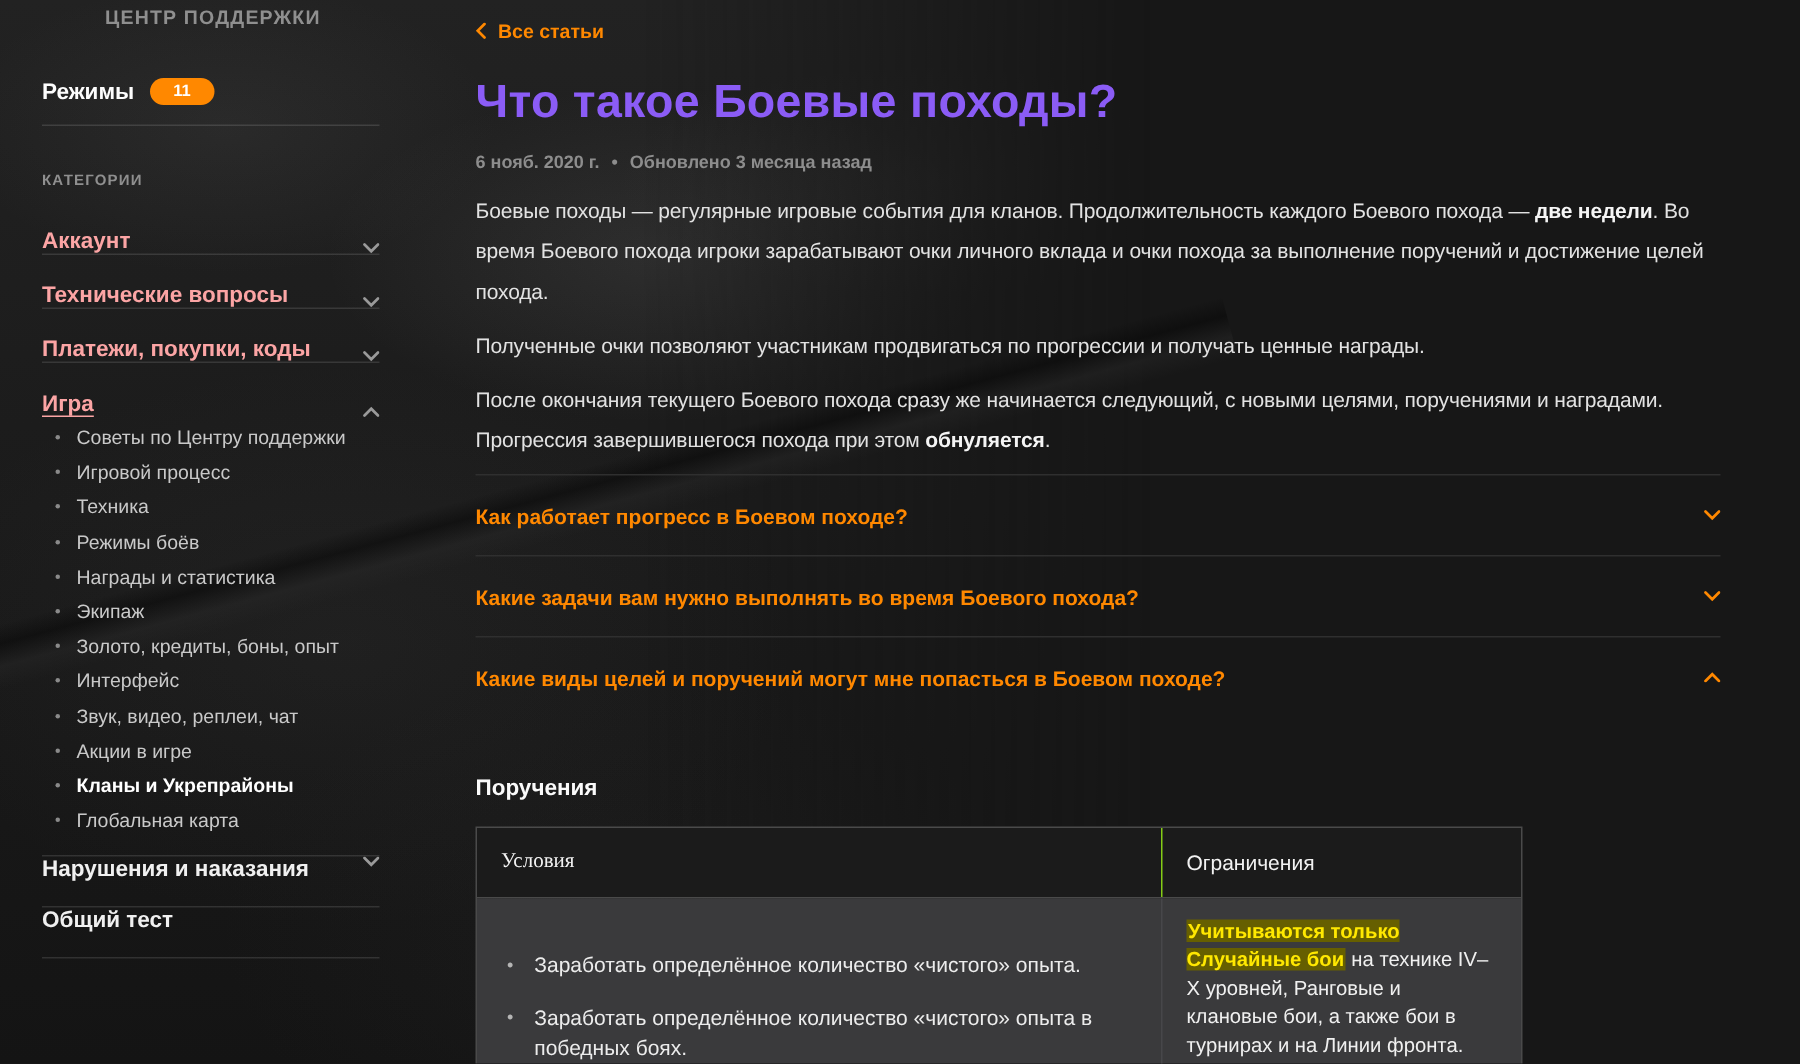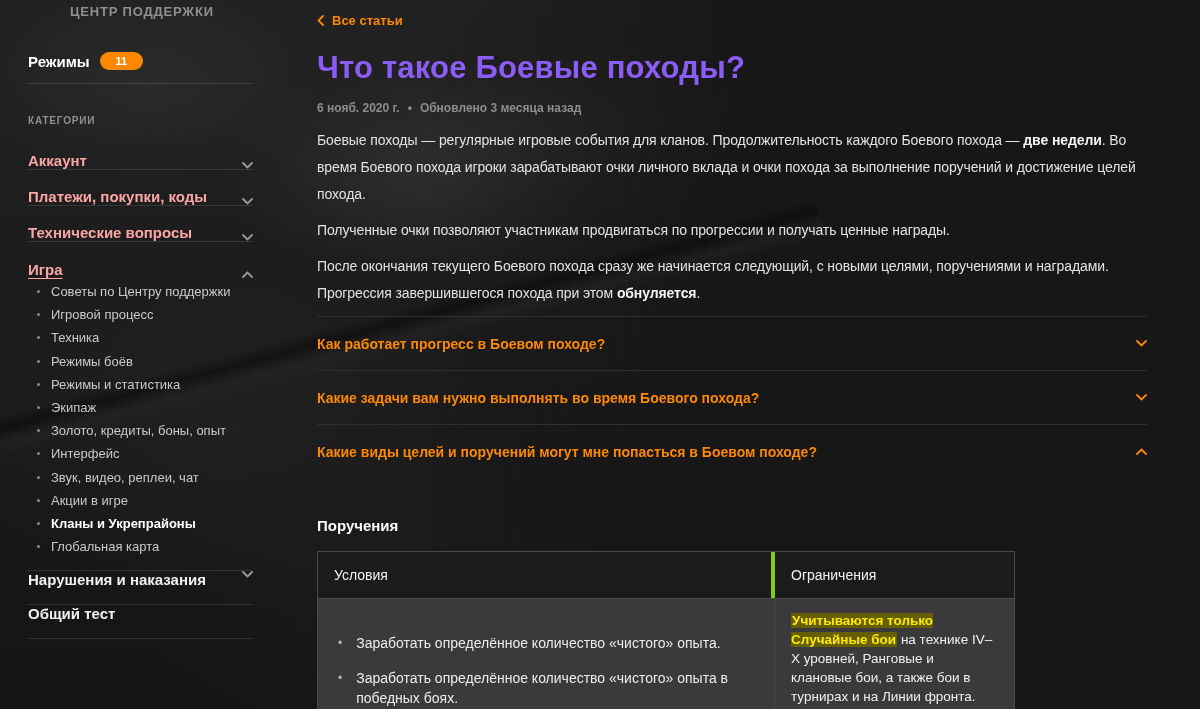--- a/index.html
+++ b/index.html
@@ -77,21 +77,21 @@
   .acc-row {
     height:54px; display:flex; align-items:center; justify-content:space-between;
     border-top:1px solid #2f2f2f; color:#ff8800; font-size:14px; font-weight:bold; cursor:pointer;
   }
   .acc-chev { color:#ff8800; display:flex; }
   .section-heading { margin-top:39px; font-size:15px; font-weight:bold; color:#fafafa; }
   
   .wtable { margin-top:17px; width:698px; border:1px solid #4a4a4a; }
   .wt-head { display:grid; grid-template-columns:457px 1fr; border-bottom:1px solid #4a4a4a; background:#1b1b1b; }
   .wt-th { height:46px; display:flex; align-items:center; padding-left:16px; font-size:14px; color:#f2f2f2; }
-  .wt-th:first-child { border-right:4px solid #84cc16; }
+  .wt-th:first-child { border-right:1px solid #84cc16;font-family:Liberation Serif, serif; }
   .wt-body { display:grid; grid-template-columns:457px 1fr; background:#3a3a3c; height:200px; }
   .wt-cell-left { border-right:1px solid #47474a; padding:34px 24px 0 20px; }
   .cond-item { display:flex; gap:14px; margin-bottom:15px; font-size:14px; line-height:20px; color:#ececec; }
   .cond-bullet { color:#b5b5b5; font-size:12px; line-height:20px; flex:none; }
   .wt-cell-right { padding:12px 16px 0; font-size:13.5px; line-height:19px; color:#f0f0f0; }
   .hl {
     background:#665f00; color:#ffe800; font-weight:bold; padding:0 1px;
   }
 </style>
 </head>
@@ -113,29 +113,29 @@
   <div class="cat-list">
     <div class="cat-row">
       <span class="cat-label">Аккаунт</span>
       <span class="sb-chev">
           <svg width="11" height="7" viewBox="0 0 11 7">
             <path d="M1 1l4.5 4.5L10 1" fill="none" stroke="currentColor" stroke-width="1.8" stroke-linecap="round"></path>
           </svg>
         </span>
     </div>
     <div class="cat-row">
+      <span class="cat-label">Технические вопросы</span>
+      <span class="sb-chev">
+          <svg width="11" height="7" viewBox="0 0 11 7">
+            <path d="M1 1l4.5 4.5L10 1" fill="none" stroke="currentColor" stroke-width="1.8" stroke-linecap="round"></path>
+          </svg>
+        </span>
+    </div>
+    <div class="cat-row">
       <span class="cat-label">Платежи, покупки, коды</span>
-      <span class="sb-chev">
-          <svg width="11" height="7" viewBox="0 0 11 7">
-            <path d="M1 1l4.5 4.5L10 1" fill="none" stroke="currentColor" stroke-width="1.8" stroke-linecap="round"></path>
-          </svg>
-        </span>
-    </div>
-    <div class="cat-row">
-      <span class="cat-label">Технические вопросы</span>
       <span class="sb-chev">
           <svg width="11" height="7" viewBox="0 0 11 7">
             <path d="M1 1l4.5 4.5L10 1" fill="none" stroke="currentColor" stroke-width="1.8" stroke-linecap="round"></path>
           </svg>
         </span>
     </div>
     <div class="cat-row expanded">
       <span class="cat-label">Игра</span>
       <span class="sb-chev">
           <svg width="11" height="7" viewBox="0 0 11 7">
@@ -157,21 +157,21 @@
     <div class="sub-row">
         <span class="sub-dot"></span>
         <span class="sub-label">Техника</span>
       </div>
     <div class="sub-row">
         <span class="sub-dot"></span>
         <span class="sub-label">Режимы боёв</span>
       </div>
     <div class="sub-row">
         <span class="sub-dot"></span>
-        <span class="sub-label">Режимы и статистика</span>
+        <span class="sub-label">Награды и статистика</span>
       </div>
     <div class="sub-row">
         <span class="sub-dot"></span>
         <span class="sub-label">Экипаж</span>
       </div>
     <div class="sub-row">
         <span class="sub-dot"></span>
         <span class="sub-label">Золото, кредиты, боны, опыт</span>
       </div>
     <div class="sub-row">

